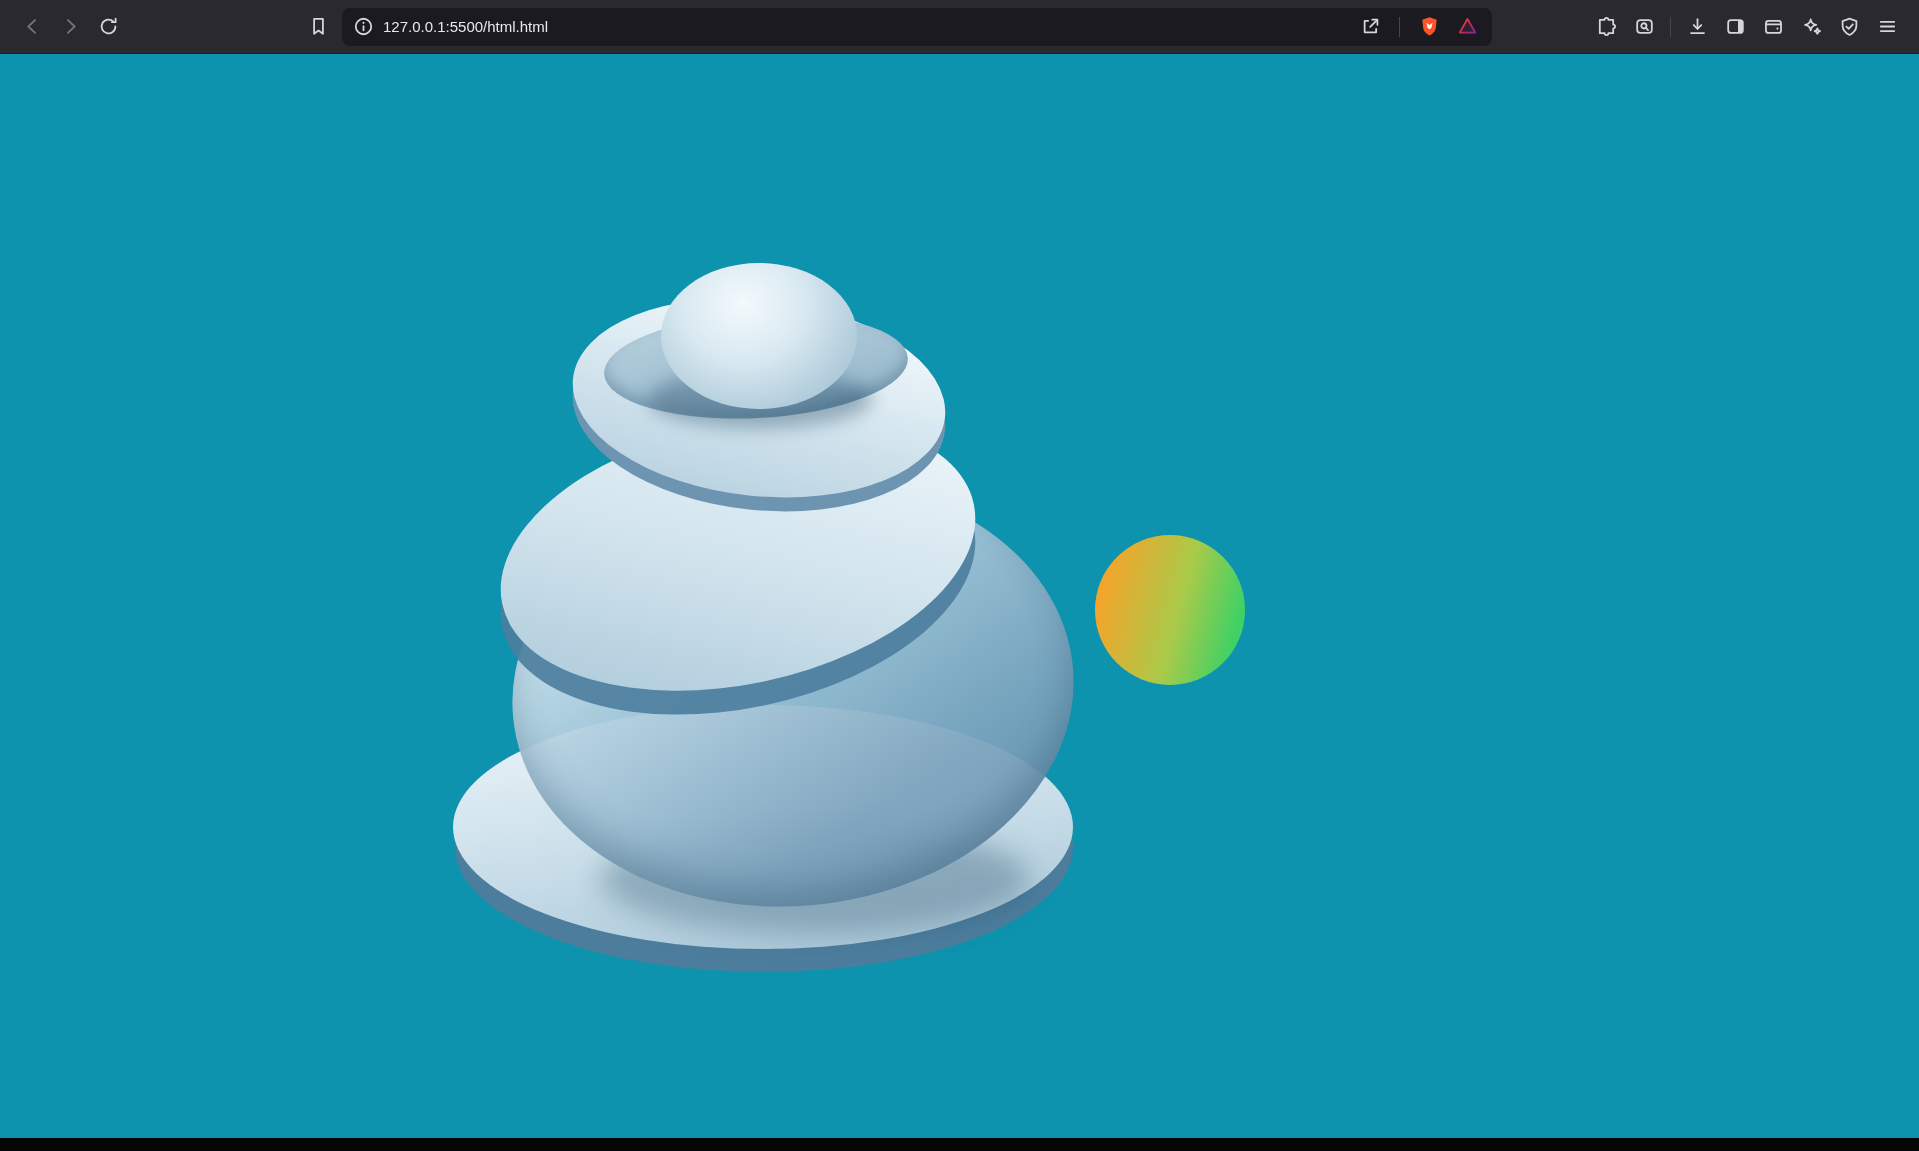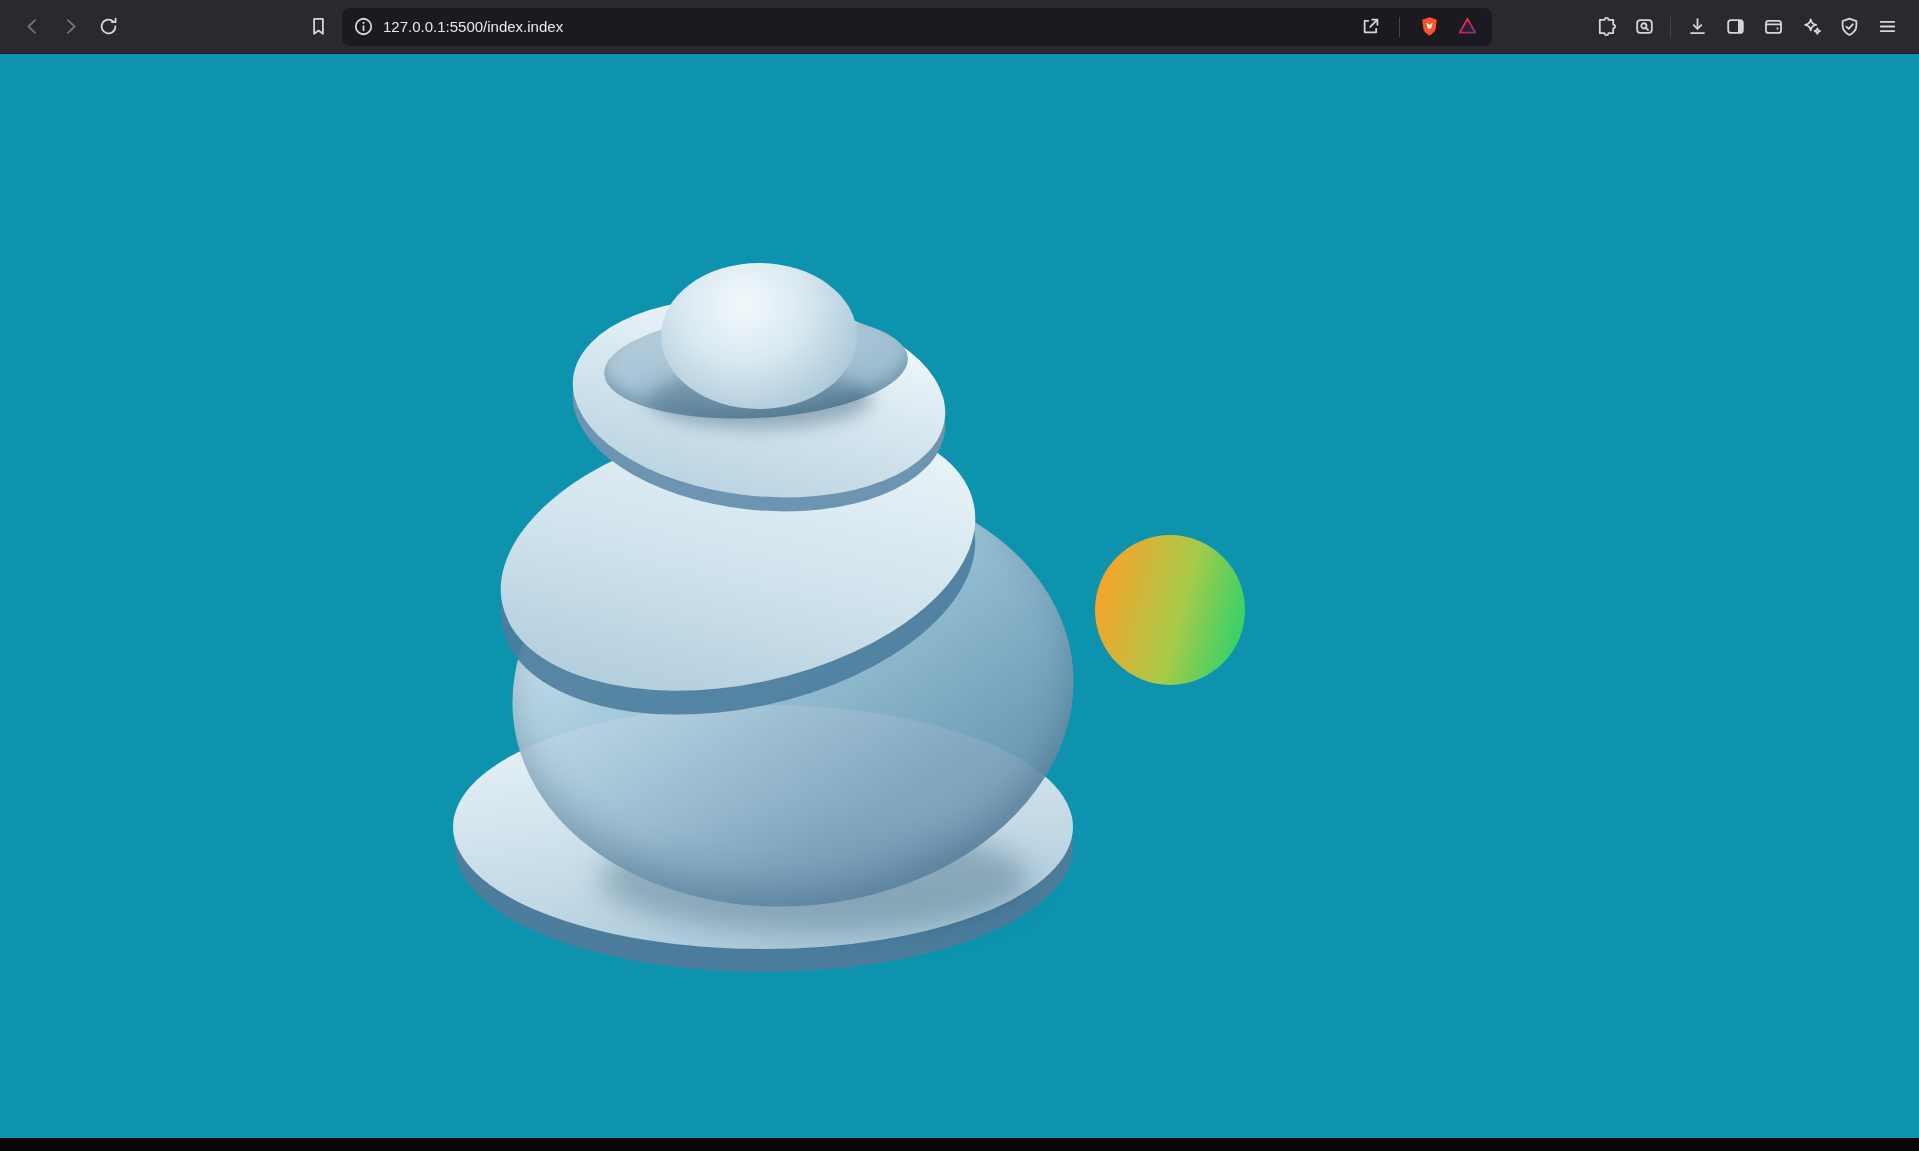--- a/index.html
+++ b/index.html
@@ -155,21 +155,21 @@
         <path d="M6.8 3.8h8.4v14.2l-4.2-3.1-4.2 3.1z"></path>
       </svg>
   </button>
 
   <div class="urlbar">
     <svg class="ic" viewBox="0 0 22 22">
         <circle cx="11" cy="11" r="7.4"></circle>
         <line x1="11" y1="10.6" x2="11" y2="14.6"></line>
         <circle cx="11" cy="7.5" r="1.05" style="fill:var(--icon-color,#d5d6db);stroke:none"></circle>
       </svg>
-    <span class="url-text">127.0.0.1:5500/index.index</span>
+    <span class="url-text">127.0.0.1:5500/html.html</span>
     <div class="grow"></div>
     <button class="tbtn sm">
       <svg class="ic" viewBox="0 0 22 22">
           <path d="M8.8 5.6H5.4v11h11v-3.4"></path>
           <polyline points="12.6 4.4 17.6 4.4 17.6 9.4"></polyline>
           <line x1="17.2" y1="4.8" x2="10.7" y2="11.3"></line>
         </svg>
     </button>
     <div class="vdiv"></div>
     <button class="tbtn sm">

